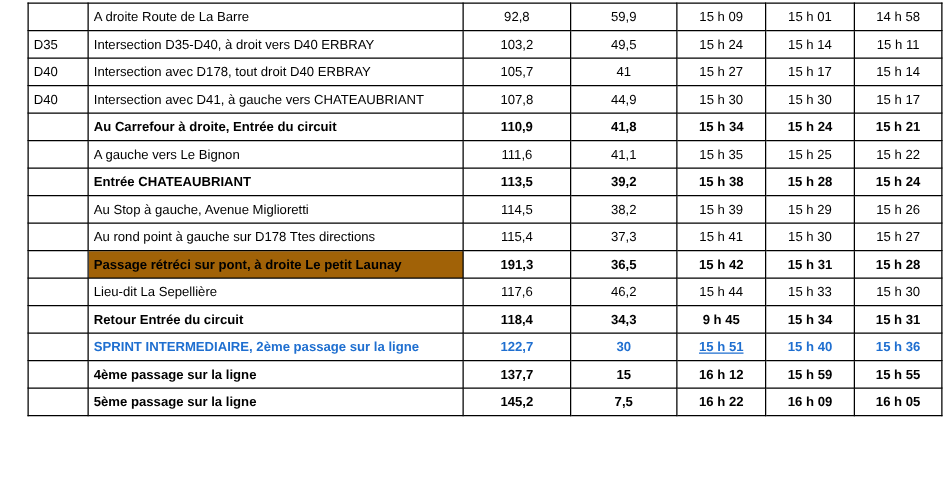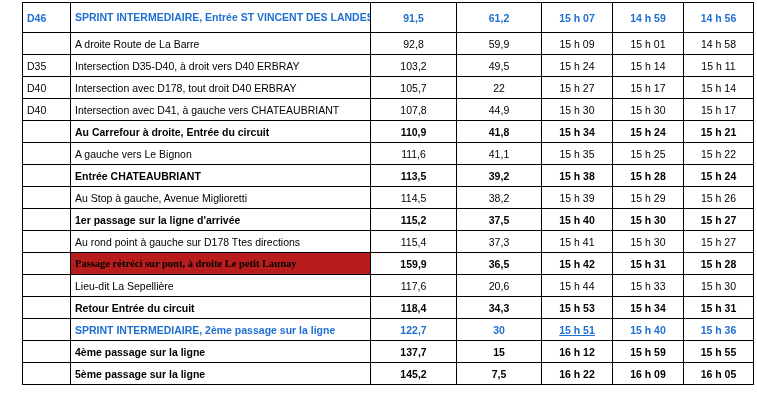--- a/index.html
+++ b/index.html
@@ -47,46 +47,37 @@
   .desc  { text-align: left;  padding-left: 6px; }
   .num   { text-align: center; }
   .time  { text-align: center; }
 
   .bold { font-weight: bold; }
   .wrap { white-space: normal; line-height: 1.12; }
 
   .tall { height: 30px; }
 
   
-  .fill-orange { background: #b91c1c; font-family: Liberation Serif, serif; }
+  .fill-orange { background: #a16207; }
 </style>
 </head>
 <body>
 
 <div class="sheet">
   <table class="roadbook">
     <colgroup>
       <col class="c-code">
       <col class="c-desc">
       <col class="c-km">
       <col class="c-rest">
       <col class="c-t1">
       <col class="c-t2">
       <col class="c-t3">
     </colgroup>
     <tbody>
-        <tr class="tall">
-          <td class="code bold" style="color: rgb(31, 111, 208);">D46</td>
-          <td class="desc bold wrap" style="color: rgb(31, 111, 208);">SPRINT INTERMEDIAIRE, Entrée ST VINCENT DES LANDES</td>
-          <td class="num bold" style="color: rgb(31, 111, 208);">91,5</td>
-          <td class="num bold" style="color: rgb(31, 111, 208);">61,2</td>
-          <td class="time bold" style="color: rgb(31, 111, 208);">15 h 07</td>
-          <td class="time bold" style="color: rgb(31, 111, 208);">14 h 59</td>
-          <td class="time bold" style="color: rgb(31, 111, 208);">14 h 56</td>
-        </tr>
         <tr>
           <td class="code" style="color: rgb(0, 0, 0);"></td>
           <td class="desc" style="color: rgb(0, 0, 0);">A droite Route de La Barre</td>
           <td class="num" style="color: rgb(0, 0, 0);">92,8</td>
           <td class="num" style="color: rgb(0, 0, 0);">59,9</td>
           <td class="time" style="color: rgb(0, 0, 0);">15 h 09</td>
           <td class="time" style="color: rgb(0, 0, 0);">15 h 01</td>
           <td class="time" style="color: rgb(0, 0, 0);">14 h 58</td>
         </tr>
         <tr>
@@ -95,21 +86,21 @@
           <td class="num" style="color: rgb(0, 0, 0);">103,2</td>
           <td class="num" style="color: rgb(0, 0, 0);">49,5</td>
           <td class="time" style="color: rgb(0, 0, 0);">15 h 24</td>
           <td class="time" style="color: rgb(0, 0, 0);">15 h 14</td>
           <td class="time" style="color: rgb(0, 0, 0);">15 h 11</td>
         </tr>
         <tr>
           <td class="code" style="color: rgb(0, 0, 0);">D40</td>
           <td class="desc" style="color: rgb(0, 0, 0);">Intersection avec D178, tout droit D40 ERBRAY</td>
           <td class="num" style="color: rgb(0, 0, 0);">105,7</td>
-          <td class="num" style="color: rgb(0, 0, 0);">22</td>
+          <td class="num" style="color: rgb(0, 0, 0);">41</td>
           <td class="time" style="color: rgb(0, 0, 0);">15 h 27</td>
           <td class="time" style="color: rgb(0, 0, 0);">15 h 17</td>
           <td class="time" style="color: rgb(0, 0, 0);">15 h 14</td>
         </tr>
         <tr>
           <td class="code" style="color: rgb(0, 0, 0);">D40</td>
           <td class="desc" style="color: rgb(0, 0, 0);">Intersection avec D41, à gauche vers CHATEAUBRIANT</td>
           <td class="num" style="color: rgb(0, 0, 0);">107,8</td>
           <td class="num" style="color: rgb(0, 0, 0); text-align: center;">44,9</td>
           <td class="time" style="color: rgb(0, 0, 0);">15 h 30</td>
@@ -146,61 +137,52 @@
         <tr>
           <td class="code" style="color: rgb(0, 0, 0);"></td>
           <td class="desc" style="color: rgb(0, 0, 0);">Au Stop à gauche, Avenue Miglioretti</td>
           <td class="num" style="color: rgb(0, 0, 0);">114,5</td>
           <td class="num" style="color: rgb(0, 0, 0);">38,2</td>
           <td class="time" style="color: rgb(0, 0, 0);">15 h 39</td>
           <td class="time" style="color: rgb(0, 0, 0);">15 h 29</td>
           <td class="time" style="color: rgb(0, 0, 0);">15 h 26</td>
         </tr>
         <tr>
-          <td class="code bold" style="color: rgb(0, 0, 0);"></td>
-          <td class="desc bold" style="color: rgb(0, 0, 0);">1er passage sur la ligne d'arrivée</td>
-          <td class="num bold" style="color: rgb(0, 0, 0);">115,2</td>
-          <td class="num bold" style="color: rgb(0, 0, 0);">37,5</td>
-          <td class="time bold" style="color: rgb(0, 0, 0);">15 h 40</td>
-          <td class="time bold" style="color: rgb(0, 0, 0);">15 h 30</td>
-          <td class="time bold" style="color: rgb(0, 0, 0);">15 h 27</td>
-        </tr>
-        <tr>
           <td class="code" style="color: rgb(0, 0, 0);"></td>
           <td class="desc" style="color: rgb(0, 0, 0);">Au rond point à gauche sur D178 Ttes directions</td>
           <td class="num" style="color: rgb(0, 0, 0);">115,4</td>
           <td class="num" style="color: rgb(0, 0, 0);">37,3</td>
           <td class="time" style="color: rgb(0, 0, 0);">15 h 41</td>
           <td class="time" style="color: rgb(0, 0, 0);">15 h 30</td>
           <td class="time" style="color: rgb(0, 0, 0);">15 h 27</td>
         </tr>
         <tr>
           <td class="code bold" style="color: rgb(0, 0, 0);"></td>
           <td class="desc bold fill-orange" style="color: rgb(0, 0, 0);">Passage rétréci sur pont, à droite Le petit Launay</td>
-          <td class="num bold" style="color: rgb(0, 0, 0);">159,9</td>
+          <td class="num bold" style="color: rgb(0, 0, 0);">191,3</td>
           <td class="num bold" style="color: rgb(0, 0, 0);">36,5</td>
           <td class="time bold" style="color: rgb(0, 0, 0);">15 h 42</td>
           <td class="time bold" style="color: rgb(0, 0, 0);">15 h 31</td>
           <td class="time bold" style="color: rgb(0, 0, 0);">15 h 28</td>
         </tr>
         <tr>
           <td class="code" style="color: rgb(0, 0, 0);"></td>
           <td class="desc" style="color: rgb(0, 0, 0); margin-top: 11px;">Lieu-dit La Sepellière</td>
           <td class="num" style="color: rgb(0, 0, 0);">117,6</td>
-          <td class="num" style="color: rgb(0, 0, 0);">20,6</td>
+          <td class="num" style="color: rgb(0, 0, 0);">46,2</td>
           <td class="time" style="color: rgb(0, 0, 0);">15 h 44</td>
           <td class="time" style="color: rgb(0, 0, 0);">15 h 33</td>
           <td class="time" style="color: rgb(0, 0, 0);">15 h 30</td>
         </tr>
         <tr>
           <td class="code bold" style="color: rgb(0, 0, 0);"></td>
           <td class="desc bold" style="color: rgb(0, 0, 0);">Retour Entrée du circuit</td>
           <td class="num bold" style="color: rgb(0, 0, 0);">118,4</td>
           <td class="num bold" style="color: rgb(0, 0, 0);">34,3</td>
-          <td class="time bold" style="color: rgb(0, 0, 0);">15 h 53</td>
+          <td class="time bold" style="color: rgb(0, 0, 0);">9 h 45</td>
           <td class="time bold" style="color: rgb(0, 0, 0);">15 h 34</td>
           <td class="time bold" style="color: rgb(0, 0, 0);">15 h 31</td>
         </tr>
         <tr>
           <td class="code bold" style="color: rgb(31, 111, 208);"></td>
           <td class="desc bold" style="color: rgb(31, 111, 208);">SPRINT INTERMEDIAIRE, 2ème passage sur la ligne</td>
           <td class="num bold" style="color: rgb(31, 111, 208);">122,7</td>
           <td class="num bold" style="color: rgb(31, 111, 208);">30</td>
           <td class="time bold" style="color: rgb(31, 111, 208); text-decoration: underline;">15 h 51</td>
           <td class="time bold" style="color: rgb(31, 111, 208);">15 h 40</td>

